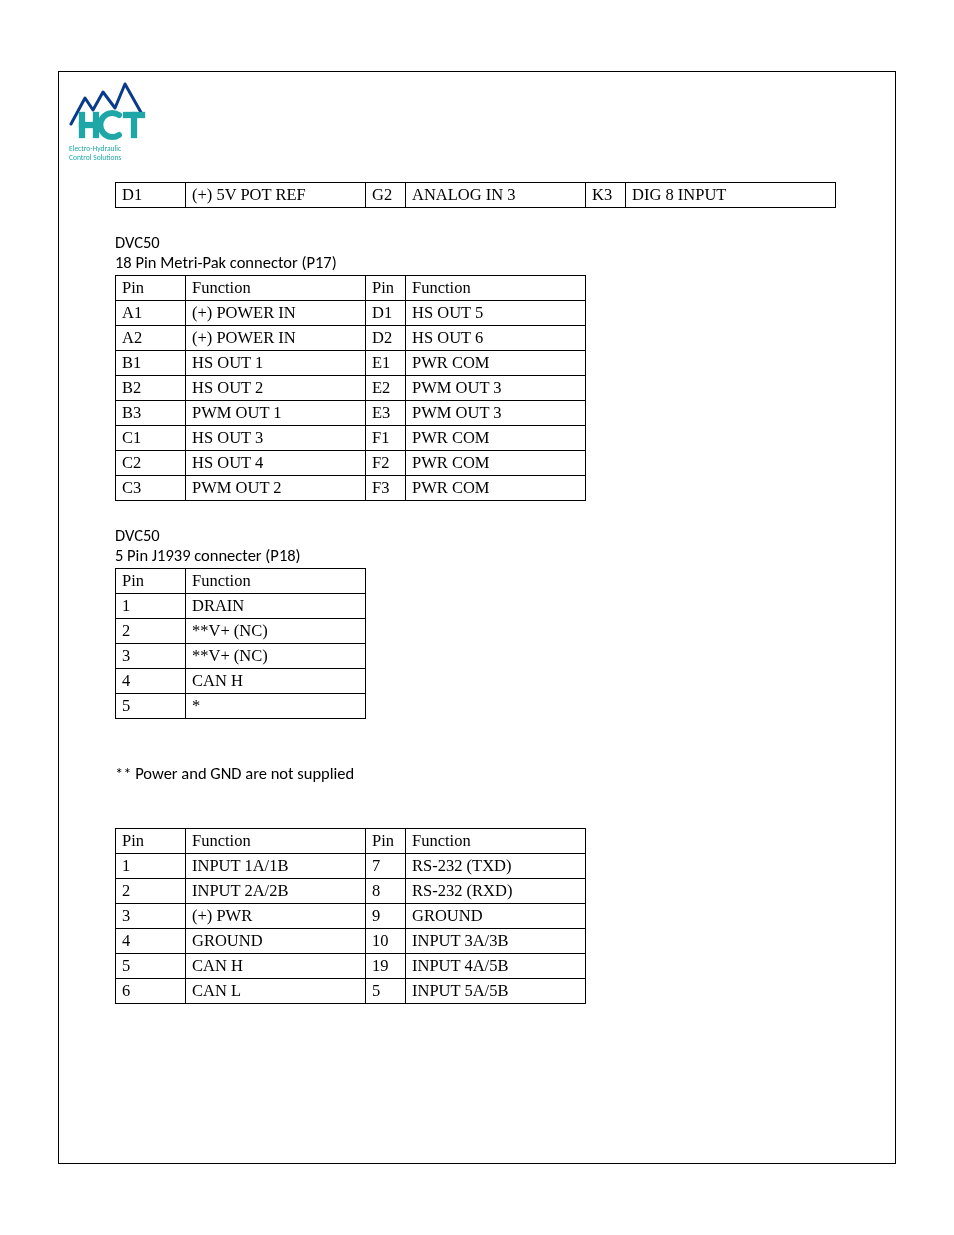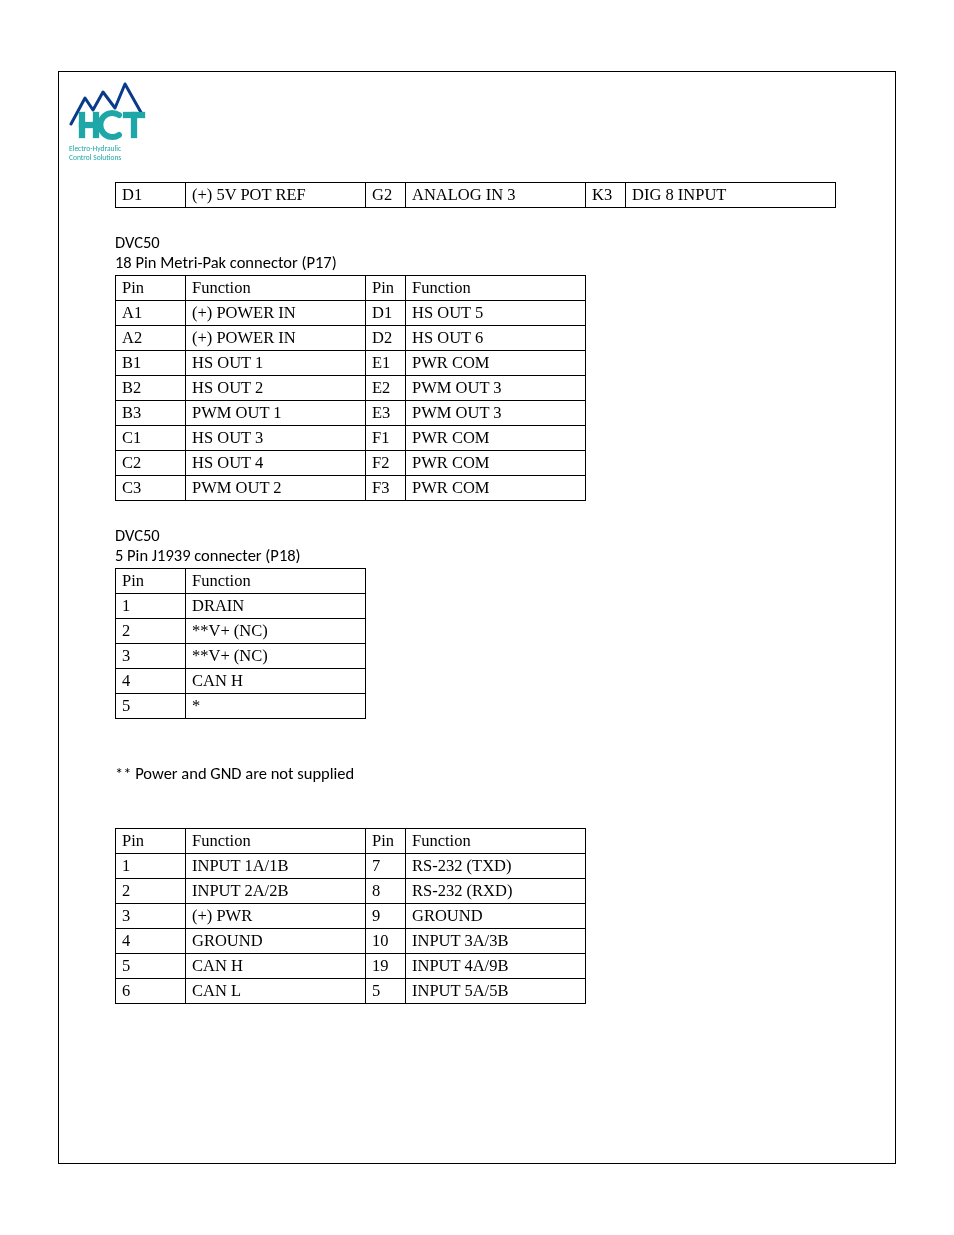--- a/index.html
+++ b/index.html
@@ -258,21 +258,21 @@
             <tr>
               <td class="c-pin">4</td>
               <td class="c-func">GROUND</td>
               <td class="c-pin2">10</td>
               <td class="c-func2">INPUT 3A/3B</td>
             </tr>
             <tr>
               <td class="c-pin">5</td>
               <td class="c-func">CAN H</td>
               <td class="c-pin2">19</td>
-              <td class="c-func2">INPUT 4A/9B</td>
+              <td class="c-func2">INPUT 4A/5B</td>
             </tr>
             <tr class="last">
               <td class="c-pin">6</td>
               <td class="c-func">CAN L</td>
               <td class="c-pin2">5</td>
               <td class="c-func2">INPUT 5A/5B</td>
             </tr>
           </tbody>
       </table>
 

